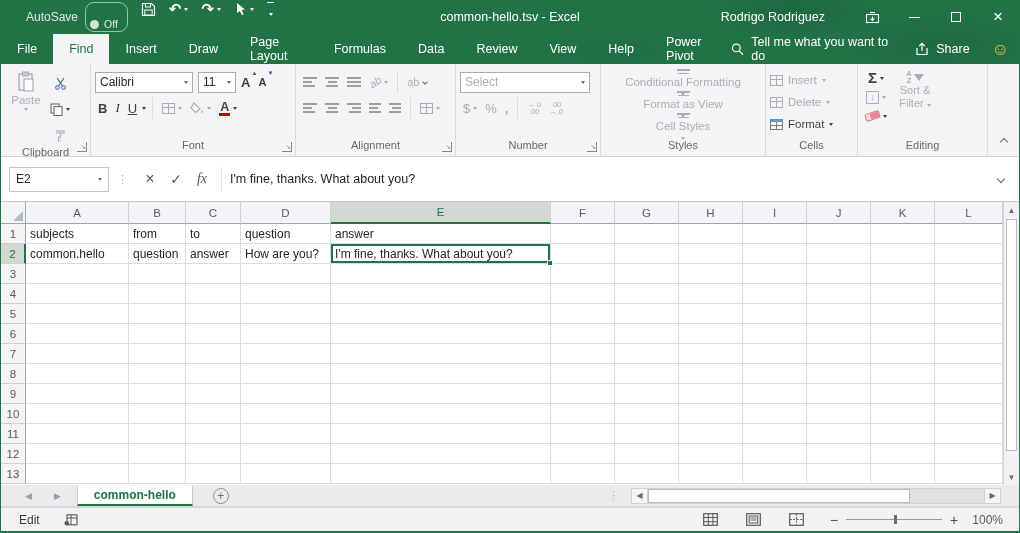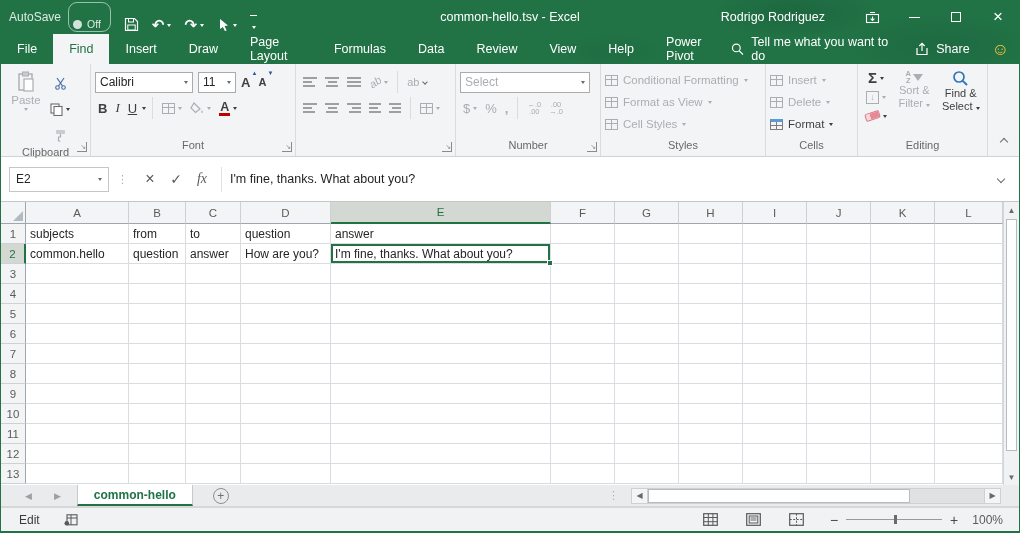--- a/index.html
+++ b/index.html
@@ -9,21 +9,21 @@
          border-left:1px solid #217346; border-right:1px solid #217346; }
 
   
   .chrome { background:#217346;
     background-image:
       radial-gradient(ellipse 130px 40px at 78% 20%, rgba(0,0,0,.10), transparent 70%),
       radial-gradient(ellipse 150px 50px at 92% 70%, rgba(0,0,0,.08), transparent 70%),
       radial-gradient(ellipse 90px 30px at 60% 80%, rgba(0,0,0,.05), transparent 70%);
     color:#fff; }
   .titlebar { height:34px; display:flex; align-items:center; position:relative; }
-  .qat { display:flex; align-items:flex-end; gap:13px; margin-left:8px; }
+  .qat { display:flex; align-items:flex-start; gap:13px; margin-left:25px; }
   .autosave { display:flex; align-items:center; gap:7px; font-size:12px; color:rgba(255,255,255,.85); }
   .as-pill { display:flex; align-items:center; gap:5px; border:1px solid rgba(255,255,255,.55); border-radius:9px; padding:15px 9px 1px 4px; font-size:10.5px; }
   .as-dot { width:9px; height:9px; border-radius:50%; background:rgba(255,255,255,.8); }
   .qbtn { display:flex; align-items:center; gap:3px; color:#fff; }
   .arrow-glyph { font-size:15px; line-height:14px; font-weight:bold; }
   .dd { display:inline-block; width:0; height:0; border-left:3px solid transparent; border-right:3px solid transparent; border-top:4px solid currentColor; }
   .dd.sm { border-left-width:2.5px; border-right-width:2.5px; border-top-width:3.5px; }
   .qat-more { display:inline-block; text-align:center; }
   .qat-more .bar { display:block; width:7px; border-top:1.5px solid #fff; margin:0 auto 2px; }
   .win-title { position:absolute; left:0; right:0; text-align:center; font-size:12.5px; pointer-events:none; }
@@ -77,21 +77,21 @@
   .lines { display:inline-block; width:14px; height:10px; color:#9d9fa1; background-repeat:no-repeat;
     background-image:linear-gradient(currentColor 0 0),linear-gradient(currentColor 0 0),linear-gradient(currentColor 0 0); }
   .lines.left   { background-position:0 0,0 4px,0 8px;        background-size:14px 2px,9px 2px,12px 2px; }
   .lines.center { background-position:center 0,center 4px,center 8px; background-size:14px 2px,9px 2px,12px 2px; }
   .lines.right  { background-position:right 0,right 4px,right 8px;   background-size:14px 2px,9px 2px,12px 2px; }
   .lines.full   { background-position:0 0,0 4px,0 8px;        background-size:14px 2px,14px 2px,14px 2px; }
   .ab-ic { font-size:11px; font-style:italic; }
   .numglyph { font-size:13px; }
   .decimals { font-size:7.5px; line-height:7px; text-align:center; }
 
-  .style-row { display:flex; align-items:center; gap:5px; height:22px; font-size:11.5px; white-space:nowrap; }
+  .style-row { display:flex; align-items:center; gap:5px; height:22px; font-size:11.5px; white-space:nowrap;flex-direction:column; }
   .cells-row { display:flex; align-items:center; gap:5px; height:22px; font-size:11.5px; }
 
   .edit-grid { display:flex; gap:2px; height:100%; }
   .edit-col1 { display:flex; flex-direction:column; gap:3px; padding-top:1px; }
   .bigbtn { width:46px; display:flex; flex-direction:column; align-items:center; justify-content:flex-start; padding-top:1px; font-size:11px; line-height:13px; text-align:center; }
   .sigma { font-size:15px; font-weight:bold; line-height:14px; }
   .filldown { display:inline-block; width:13px; height:13px; border:1px solid currentColor; font-size:9px; line-height:11px; text-align:center; }
   .eraser { display:inline-block; width:15px; height:8px; border-radius:2px; transform:rotate(-18deg);
             background:linear-gradient(90deg,#f6d7db 32%,#e98794 32%); border:1px solid #d87884; }
   .azfilter { display:flex; align-items:center; gap:2px; }
@@ -374,20 +374,21 @@
           <span class="rbtn">
               <span class="lines right" style="width:12px"></span>
             </span>
           <span class="vsep"></span>
           <span class="rbtn dis">
               <span class="mtbl"></span>
               <span class="dd sm"></span>
             </span>
         </div>
       </div>
+      <div class="grp-label">Alignment</div>
       <span class="launcher">↘</span>
     </div>
 
     <div class="grp" style="width:145px">
       <div class="grp-body">
         <div class="rrow">
           <span class="combo dis" style="width:130px">
             <span>Select</span>
             <span class="dd sm"></span>
           </span>
@@ -475,28 +476,20 @@
                 <span class="dd sm en"></span>
               </span>
           </div>
           <div class="bigbtn dis">
             <span class="azfilter">
               <span class="az">A<br>Z</span>
               <span class="funnel"></span>
             </span>
             <span>Sort &amp;</span>
             <span><span>Filter</span> <span class="dd sm"></span></span>
-          </div>
-          <div class="bigbtn en">
-            <svg width="17" height="17" viewBox="0 0 17 17">
-              <circle cx="7" cy="7" r="5" fill="none" stroke="#2e75b6" stroke-width="1.7"></circle>
-              <path d="M10.8 10.8 L15 15" stroke="#2e75b6" stroke-width="1.9"></path>
-            </svg>
-            <span>Find &amp;</span>
-            <span><span>Select</span> <span class="dd sm"></span></span>
           </div>
         </div>
       </div>
       <div class="grp-label">Editing</div>
     </div>
 
     <div class="grp collapse-zone">
       <span class="collapse-btn"><span class="chev up"></span></span>
     </div>
   </div>

